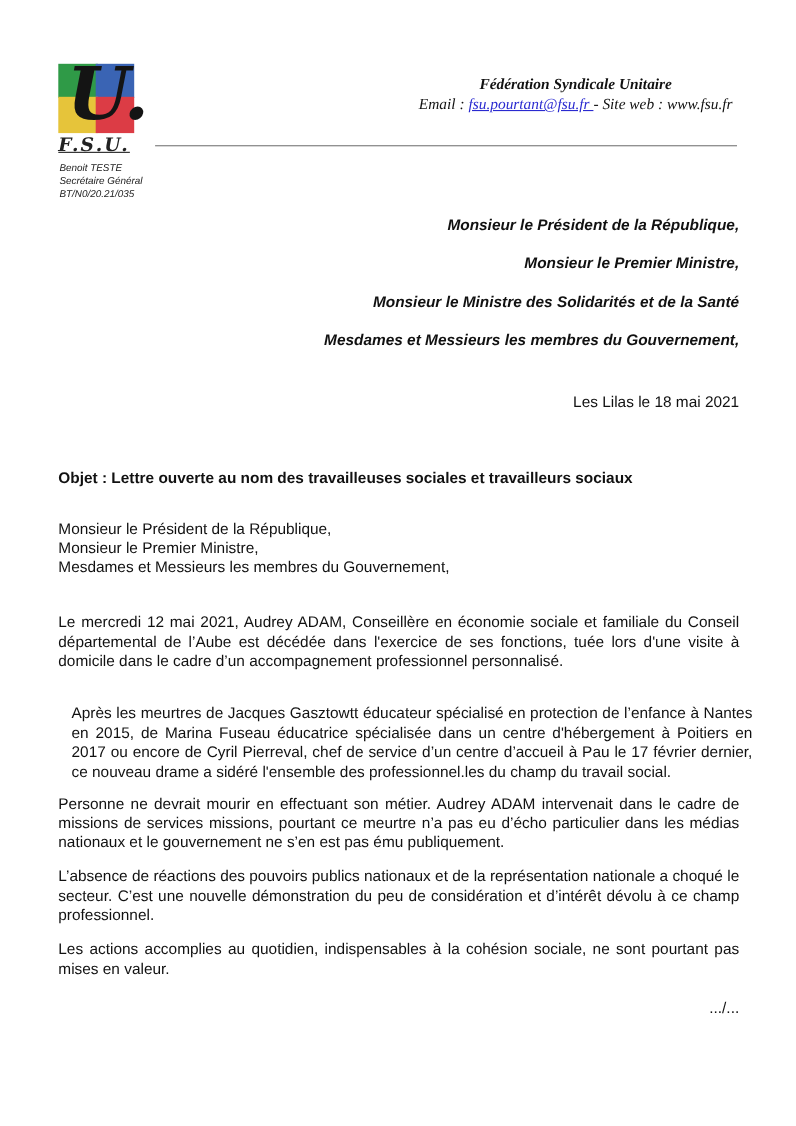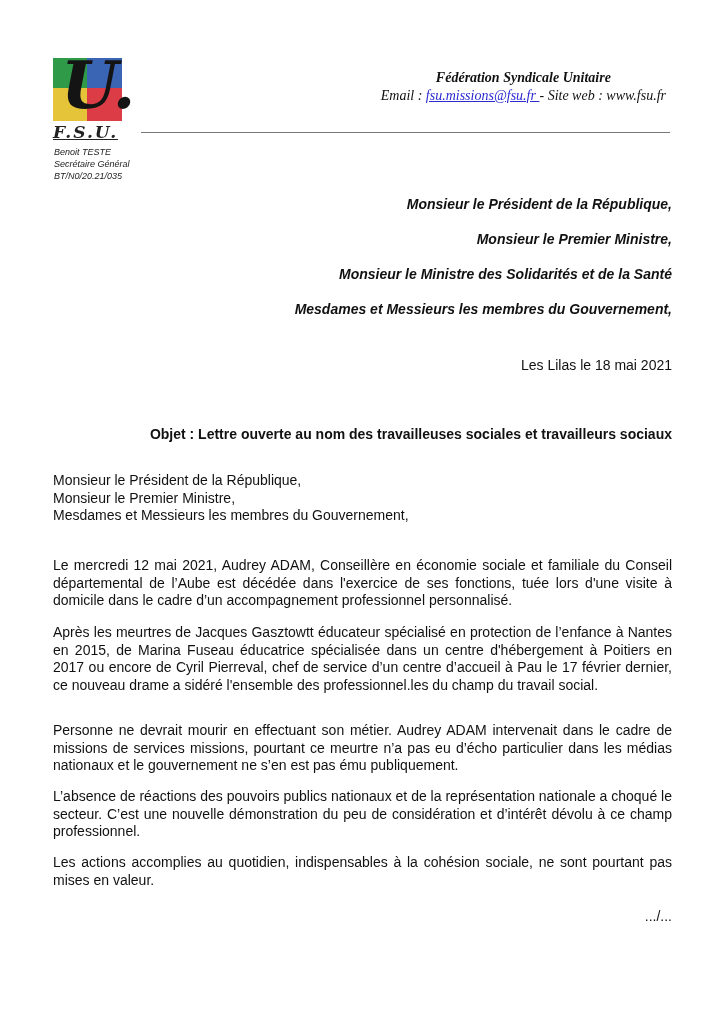--- a/index.html
+++ b/index.html
@@ -23,24 +23,24 @@
   .hdr a { color: #2a2ad0; text-decoration: underline; }
   .rule { position: absolute; left: 141px; top: 132px; width: 529px; height: 1px; background: #777; }
 
   
   .recips { position: absolute; right: 52px; top: 196px; text-align: right; font-family: "Liberation Sans", sans-serif; font-style: italic; font-weight: bold; font-size: 14px; line-height: 16px; }
   .recips div { margin-bottom: 19px; }
 
   .date { position: absolute; right: 52px; top: 357px; font-family: "Liberation Sans", sans-serif; font-size: 14px; }
 
   .body { position: absolute; left: 53px; width: 619px; font-family: "Liberation Sans", sans-serif; font-size: 14px; line-height: 17.5px; text-align: justify; }
-  .objet { top: 426px; font-weight: bold; text-align: right; }
+  .objet { top: 426px; font-weight: bold; text-align: left; }
   .salut { top: 472px; text-align: left; }
   .p1 { top: 557px; }
-  .p2 { top: 624px; }
+  .p2 { top: 640px; margin-left: 12px; }
   .p3 { top: 722px; }
   .p4 { top: 788px; }
   .p5 { top: 854px; }
   .cont { position: absolute; right: 52px; top: 908px; font-family: "Liberation Sans", sans-serif; font-size: 14px; }
 </style>
 </head>
 <body>
 
 <div class="page">
 
@@ -54,21 +54,21 @@
   <div class="logo-fsu">F.S.U.</div>
 
   <div class="sig">
     <div>Benoit TESTE</div>
     <div>Secrétaire Général</div>
     <div>BT/N0/20.21/035</div>
   </div>
 
   <div class="hdr">
     <div class="org">Fédération Syndicale Unitaire</div>
-    <div><span>Email : </span><a>fsu.missions@fsu.fr </a><span>- Site web : www.fsu.fr</span></div>
+    <div><span>Email : </span><a>fsu.pourtant@fsu.fr </a><span>- Site web : www.fsu.fr</span></div>
   </div>
   <div class="rule"></div>
 
   <div class="recips">
     <div>Monsieur le Président de la République,</div>
     <div>Monsieur le Premier Ministre,</div>
     <div>Monsieur le Ministre des Solidarités et de la Santé</div>
     <div>Mesdames et Messieurs les membres du Gouvernement,</div>
   </div>
 

